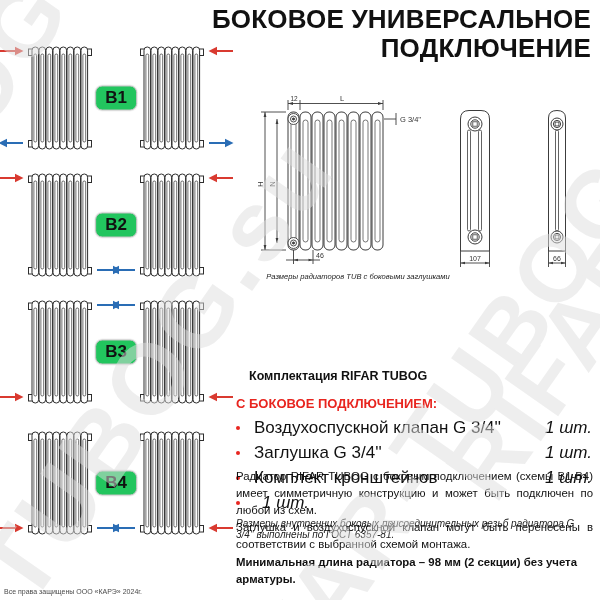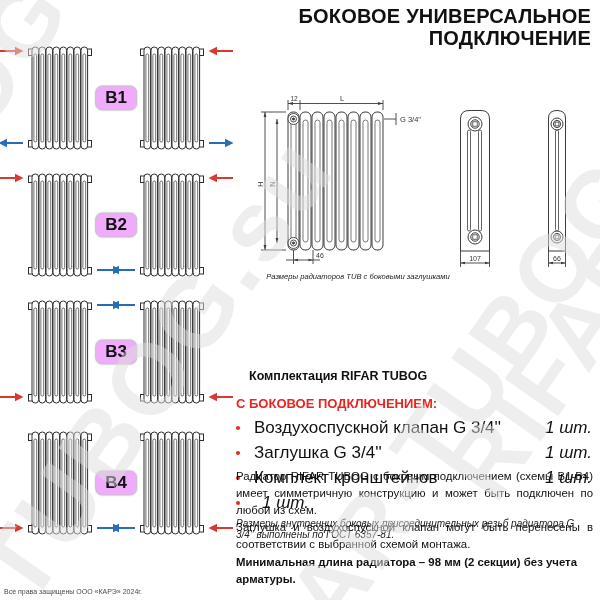--- a/index.html
+++ b/index.html
@@ -5,30 +5,30 @@
   html,body{margin:0;padding:0;}
   body{width:600px;height:600px;position:relative;overflow:hidden;background:#fff;
        font-family:"Liberation Sans",sans-serif;color:#1a1a1a;}
   .content{position:absolute;inset:0;z-index:1;}
   
   .watermark-layer{position:absolute;inset:0;z-index:6;pointer-events:none;overflow:hidden;opacity:.5;}
   .wm{position:absolute;font-weight:bold;color:#dedede;white-space:nowrap;
       transform-origin:0 0;letter-spacing:4px;line-height:1;}
   
   .page-title{position:absolute;top:5px;right:9px;margin:0;text-align:right;
-      font-size:20px;font-weight:800;line-height:1.1;letter-spacing:.2px;color:#111;}
+      font-size:26px;font-weight:800;line-height:1.1;letter-spacing:.2px;color:#111;}
   
   .schemes{position:absolute;left:0;top:45px;width:236px;}
   .scheme-row{position:relative;height:106px;margin-bottom:21px;}
   .scheme-row:nth-child(3){margin-bottom:25px;}
   .radiator-cell{position:absolute;width:64px;height:106px;top:0;}
   .radiator-left{left:28px;}
   .radiator-right{left:140px;}
   .scheme-label-box{position:absolute;left:116px;top:50%;transform:translate(-50%,-50%);
-      border:1.2px solid #c3c3c3;border-radius:7px;background:#f0abfc;padding:1px 9px 2px;
+      border:1.2px solid #c3c3c3;border-radius:7px;background:#22c55e;padding:1px 9px 2px;
       font-size:17px;font-weight:bold;color:#111;box-shadow:0 0 0 1px #f2f2f2;}
   .arrow{position:absolute;width:26px;height:10px;line-height:0;}
   .arrow.tl{left:-30px;top:1px;}   .arrow.tr{right:-30px;top:1px;}
   .arrow.bl{left:-30px;bottom:3px;}.arrow.br{right:-30px;bottom:3px;}
   .arrow.red{color:var(--red,#d93a30);} .arrow.blue{color:var(--blue,#2a6db5);}
   .arrow.left svg{transform:scaleX(-1);}
   
   .front-view{position:absolute;left:256px;top:94px;line-height:0;}
   .side-view-3col{position:absolute;left:457px;top:108px;line-height:0;}
   .side-view-2col{position:absolute;left:544px;top:108px;line-height:0;}

